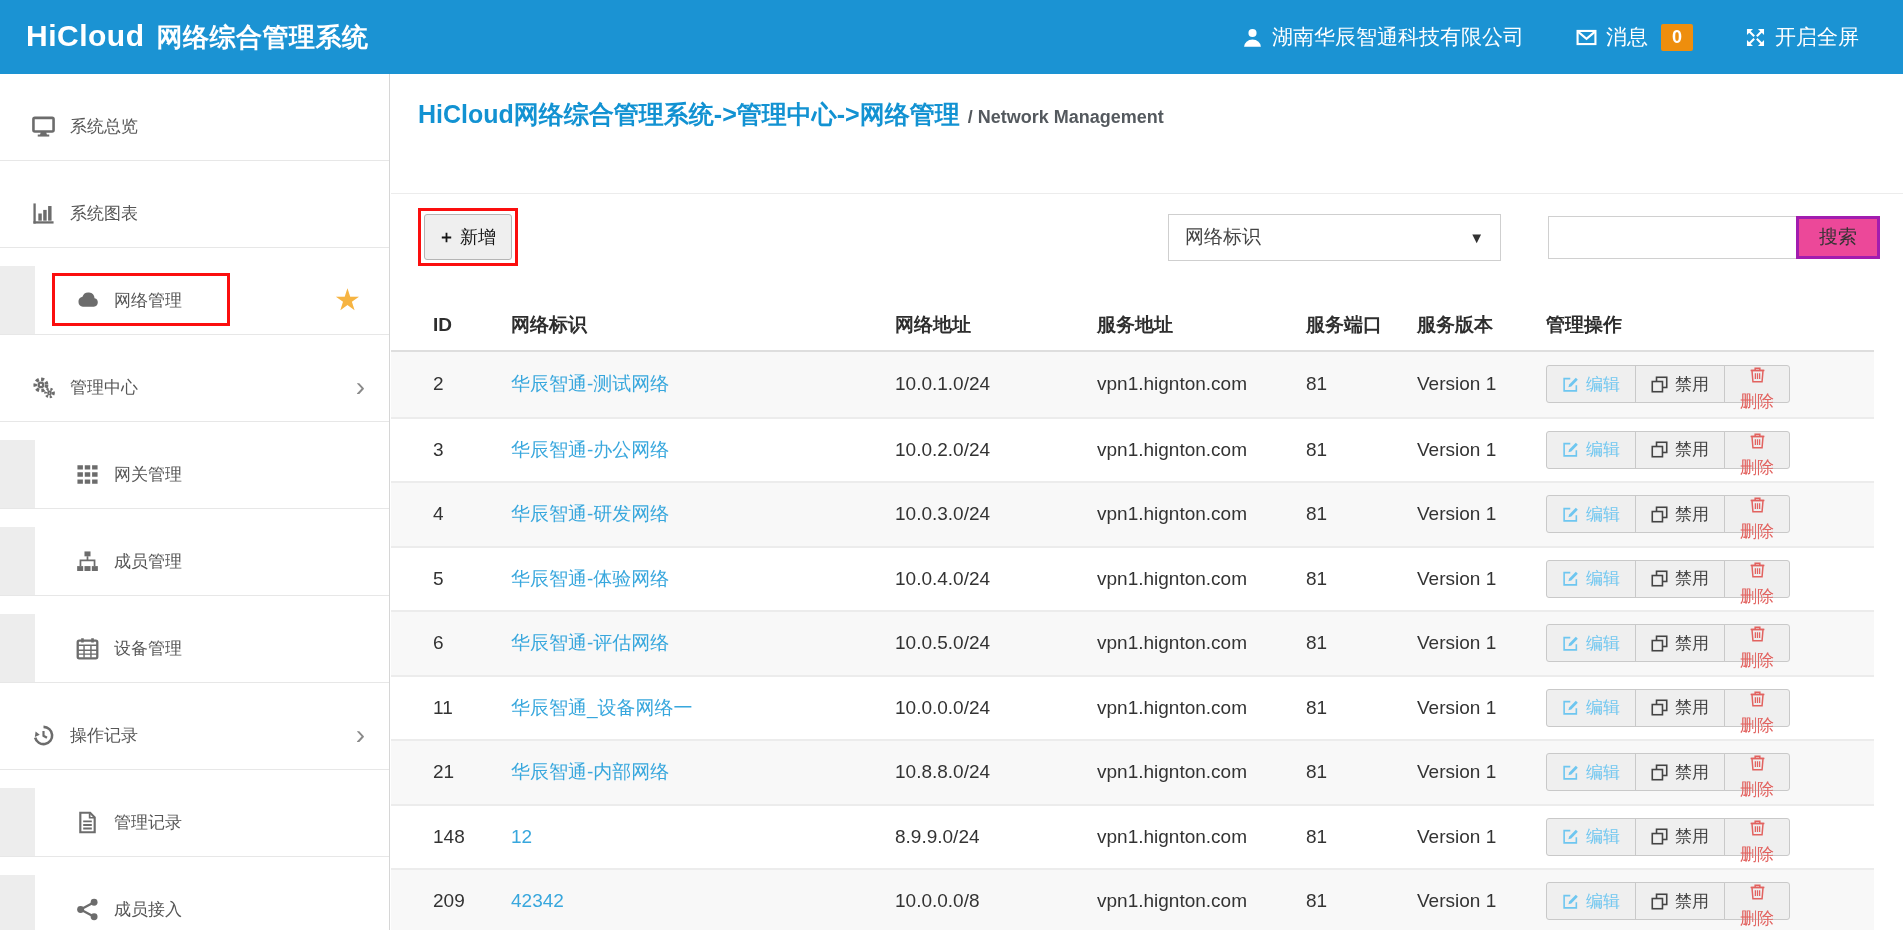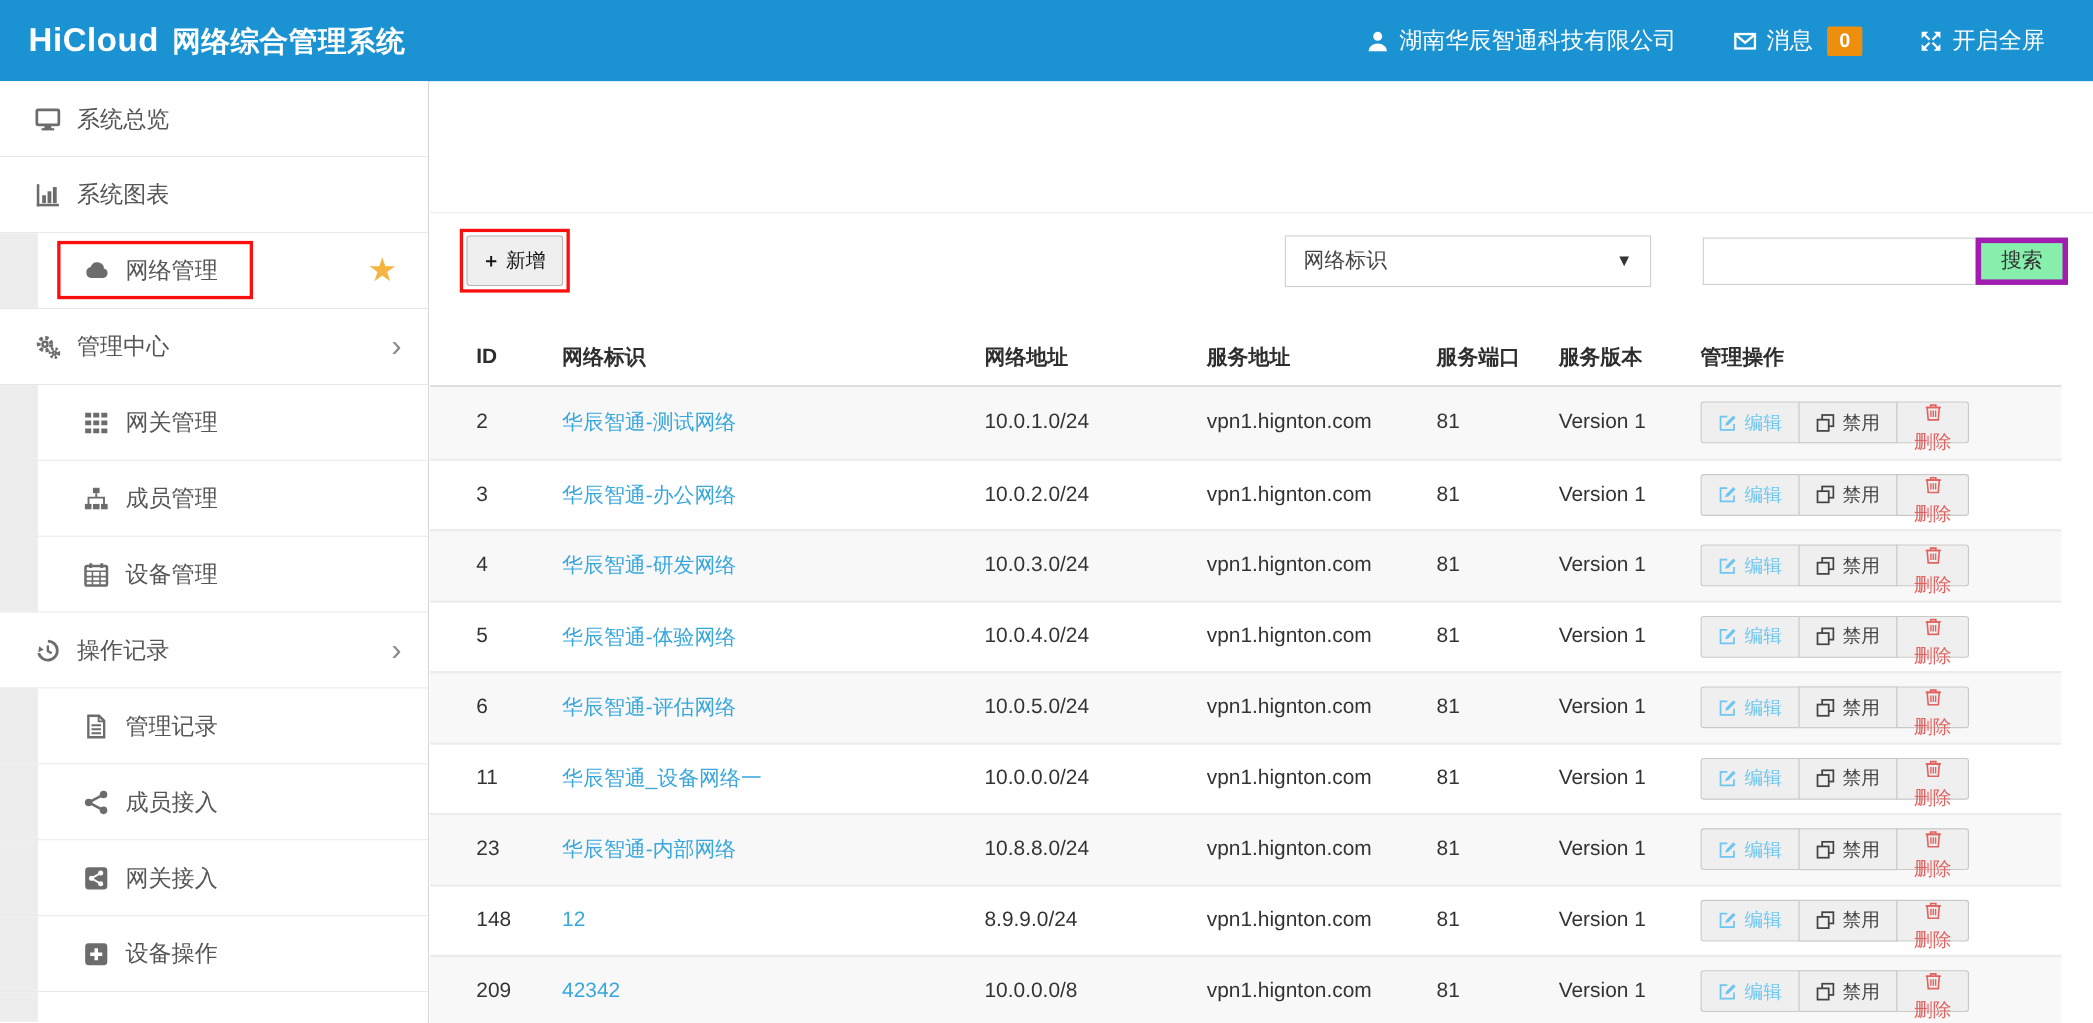--- a/index.html
+++ b/index.html
@@ -19,21 +19,21 @@
   .brand .r{font-size:26px; font-weight:600;}
   .topbar-right{margin-left:auto; display:flex; align-items:center; gap:52px; padding-right:44px; font-size:21px;}
   .hitem{display:flex; align-items:center; gap:9px; cursor:pointer;}
   .hdr-ico svg{width:21px; height:21px;}
   .badge{background:var(--badge-orange); color:#fff; font-size:18px; font-weight:bold;
     padding:3px 11px; border-radius:2px; margin-left:4px;}
   
   .sidebar{position:absolute; top:74px; left:0; width:390px; bottom:0; background:#fff;
     border-right:1px solid #d6d6d6;}
   .side-item{position:relative; height:69px; display:flex; align-items:center;
-    border-bottom:1px solid #e7e7e7; color:#565656; font-size:21px; cursor:pointer; background:#fff;}
+    border-bottom:1px solid #e7e7e7; color:#565656; font-size:17px; cursor:pointer; background:#fff;margin-top:18px;}
   .side-item.top{padding-left:28px;}
   .side-item.sub{padding-left:72px; background:linear-gradient(to right,#ededed 35px,#ffffff 35px);}
   .side-item.partial{height:27px; border-bottom:none;}
   .side-item .icon{width:30px; margin-right:12px; color:#6c6c6c; display:flex; justify-content:center;}
   .side-item .icon svg{width:23px; height:23px;}
   .side-item .label{white-space:nowrap;}
   .chevron{position:absolute; right:24px; color:#8a8a8a; font-size:28px; line-height:1;}
   .chevron::before{content:"\203A";}
   .star{position:absolute; right:28px; color:var(--star-gold); font-size:30px; line-height:1;}
   .star::before{content:"\2605";}
@@ -52,21 +52,21 @@
     font-size:18px; color:#151515; display:flex; align-items:center; gap:7px; cursor:pointer;
     font-family:inherit;}
   .add-btn svg{width:13px; height:13px;}
   .filter-select{margin-left:auto; width:333px; height:47px; background:#fff; border:1px solid #cfcfcf;
     display:flex; align-items:center; padding:0 16px; font-size:19px; color:#444; cursor:pointer;}
   .caret{margin-left:auto; font-size:15px; color:#333;}
   .caret::before{content:"\25BC";}
   .search-group{display:flex; margin-left:47px; height:43px;}
   .search-input{width:248px; border:1px solid #d0d0d0; border-right:none; font-size:18px; padding:0 12px;
     outline:none; font-family:inherit; color:#333;}
-  .search-btn{width:84px; background:#86efac; border:5px solid #a21caf; font-size:19px; color:#333;
+  .search-btn{width:84px; background:#ec4899; border:3px solid #a21caf; font-size:19px; color:#333;
     cursor:pointer; font-family:Liberation Serif, serif;}
   
   .net-table{position:absolute; top:226px; left:0; width:1483px;}
   .grid{display:grid; grid-template-columns:120px 384px 202px 209px 111px 123px 1fr; align-items:center;}
   .thead{height:52px; border-bottom:2px solid #dedede; font-weight:bold; font-size:19px; color:#2e2e2e;}
   .trow{height:64.5px; font-size:19px; color:#333;}
   .tbody .trow:nth-child(odd){background:#f8f8f8;}
   .tbody .trow + .trow{border-top:2px solid #ececec;}
   .c-id{padding-left:42px;}
   .thead .c-id{padding-left:42px;}
@@ -287,20 +287,24 @@
         </span>
     <span class="label">设备操作</span>
 
   </div>
 <div class="side-item sub partial"></div>
     </nav>
 </aside>
 
 <main class="main">
 
+  <h1 class="page-title">
+    <span class="zh">HiCloud网络综合管理系统-&gt;管理中心-&gt;网络管理</span>
+    <span class="en">/ Network Management</span>
+  </h1>
   <div class="title-divider"></div>
 
   <div class="toolbar">
     <span class="annotation-box">
       <button class="add-btn">
         <span>
             <svg viewBox="0 0 16 16" fill="currentColor">
               <path d="M6.9 2.2h2.2v4.7h4.7v2.2H9.1v4.7H6.9V9.1H2.2V6.9h4.7z"></path>
             </svg>
           </span>
@@ -574,21 +578,21 @@
                     <path d="M6 6.8v5.5M8 6.8v5.5M10 6.8v5.5" stroke-width="1.2"></path>
                   </svg>
                 </span>
           <span>删除</span>
         </button>
       </span>
     </div>
   </div>
 
   <div class="grid trow">
-    <div class="c-id">23</div>
+    <div class="c-id">21</div>
     <div class="c-name"><a>华辰智通-内部网络</a></div>
     <div class="c-net">10.8.8.0/24</div>
     <div class="c-srv">vpn1.hignton.com</div>
     <div class="c-port">81</div>
     <div class="c-ver">Version 1</div>
     <div class="c-actions">
       <span class="btn-group">
         <button class="abtn edit">
           <span>
                   <svg viewBox="0 0 16 16" fill="currentColor">

